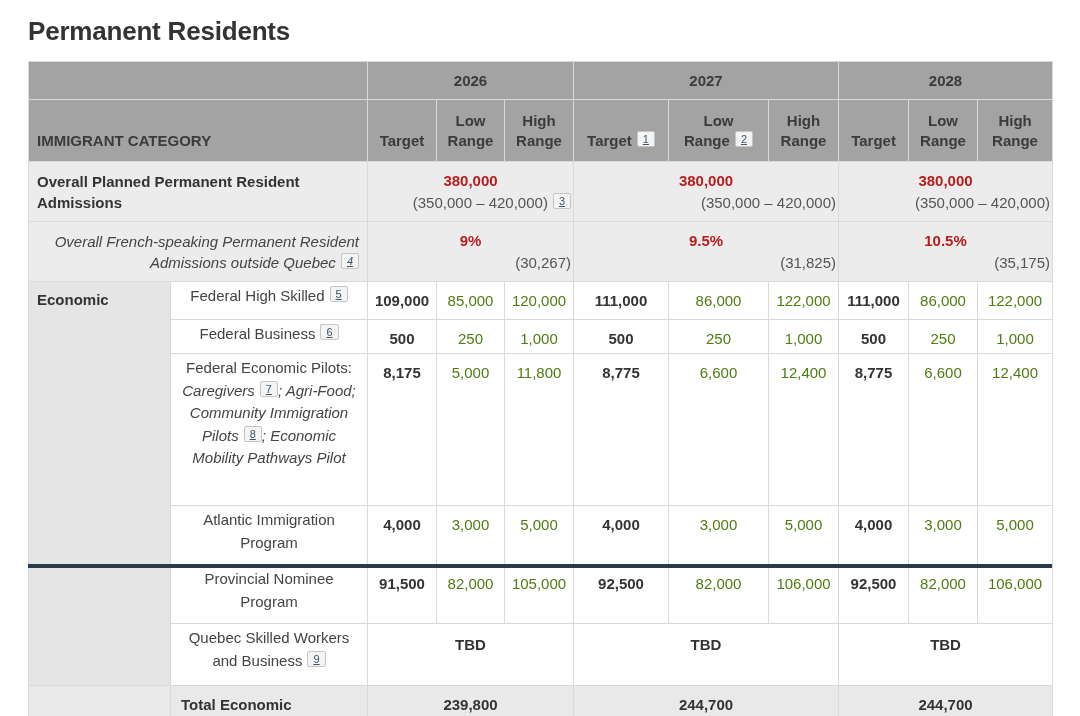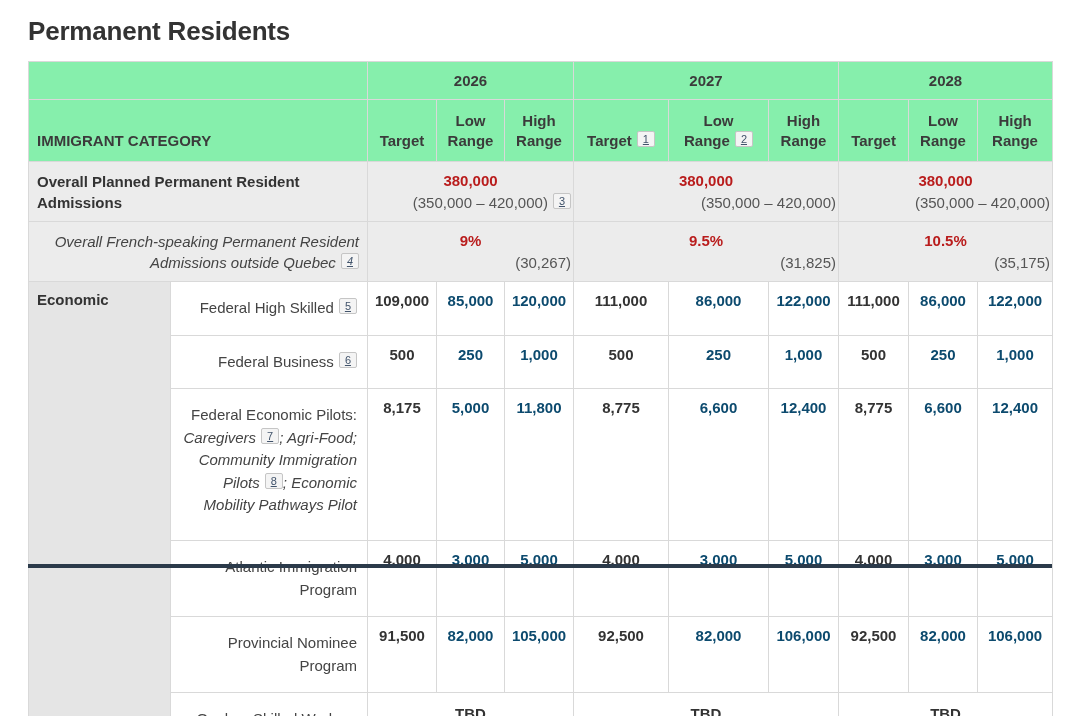--- a/index.html
+++ b/index.html
@@ -20,21 +20,21 @@
   table.admissions {
     border-collapse: collapse;
     table-layout: fixed;
     width: 1024px;
     font-size: 15px;
   }
   th, td { border: 1px solid #d9d9d9; padding: 0; }
   
   tr.r-year  { height: 38px; }
   tr.r-head  { height: 62px; }
-  tr.r-year th, tr.r-head th { background: #86efac; font-weight: 700; color: #3b3b3b; }
+  tr.r-year th, tr.r-head th { background: #a3a3a3; font-weight: 700; color: #3b3b3b; }
   tr.r-year th { text-align: center; vertical-align: middle; font-size: 15px; }
   th.cat {
     text-align: left; vertical-align: bottom;
     padding: 0 8px 12px 8px; font-size: 15px;
   }
   th.sub { text-align: center; vertical-align: bottom; padding-bottom: 10px; }
   th.sub .lbl { white-space: pre-line; line-height: 1.35; }
   
   .fn {
     display: inline-block;
@@ -64,27 +64,27 @@
   tr.r-fep { height: 152px; }
   tr.r-atl { height: 59px; }
   tr.r-pnp { height: 59px; }
   tr.r-qc  { height: 62px; }
   tr.r-total { height: 46px; background: #e9e9e9; }
   td.groupcell {
     vertical-align: top; text-align: left;
     padding: 9px 8px; background: #e5e5e5;
   }
   td.sublabel {
-    vertical-align: top; text-align: right;
-    padding: 15px 10px; line-height: 1.5; color: #444444; margin-top: 20px;
+    vertical-align: top; text-align: center;
+    padding: 3px 10px; line-height: 1.5; color: #444444; margin-top: 20px;
   }
   td.sublabel .it { font-style: italic; }
   td.val {
     vertical-align: top; text-align: center;
-    padding-top: 10px; color: #0c4a6e; font-weight: bold;
+    padding-top: 10px; color: #4d7c0f;
   }
   td.val.target { font-weight: 700; color: #333333; }
   td.tbd { vertical-align: top; text-align: center; padding-top: 12px; font-weight: 700; color: #333333; }
   tr.r-total td { vertical-align: top; padding-top: 10px; }
   tr.r-total td.totallabel { text-align: left; padding-left: 10px; font-weight: 700; color: #333333; }
   tr.r-total td.totalval { text-align: center; font-weight: 700; color: #333333; }
   .bottom-bar {
     position: absolute;
     left: 28px; width: 1024px;
     bottom: 0; height: 4px;

